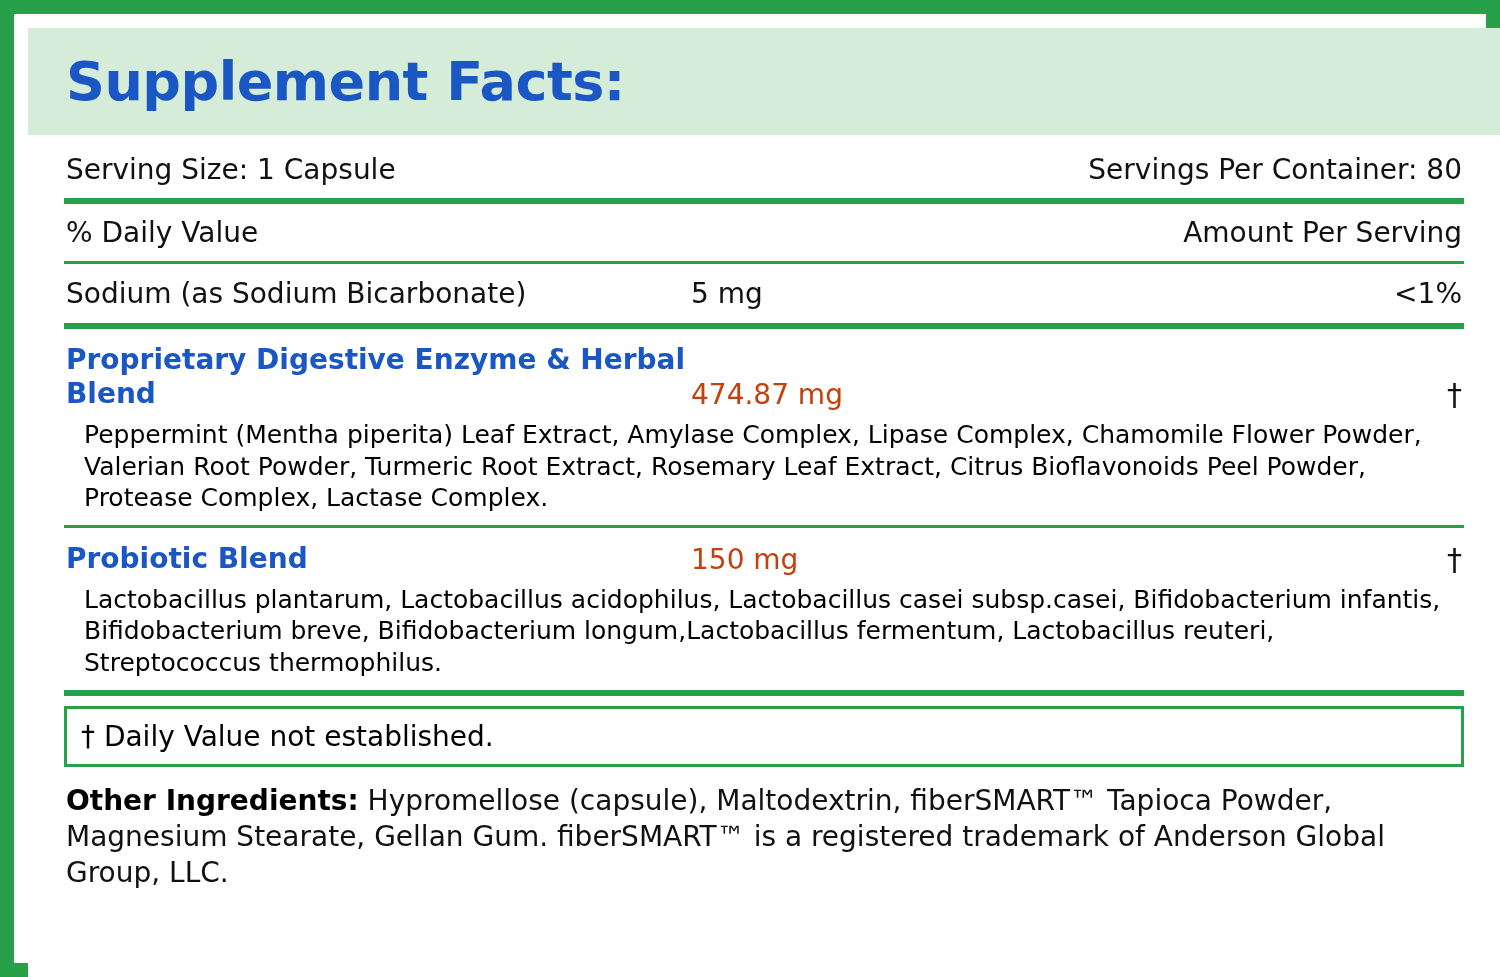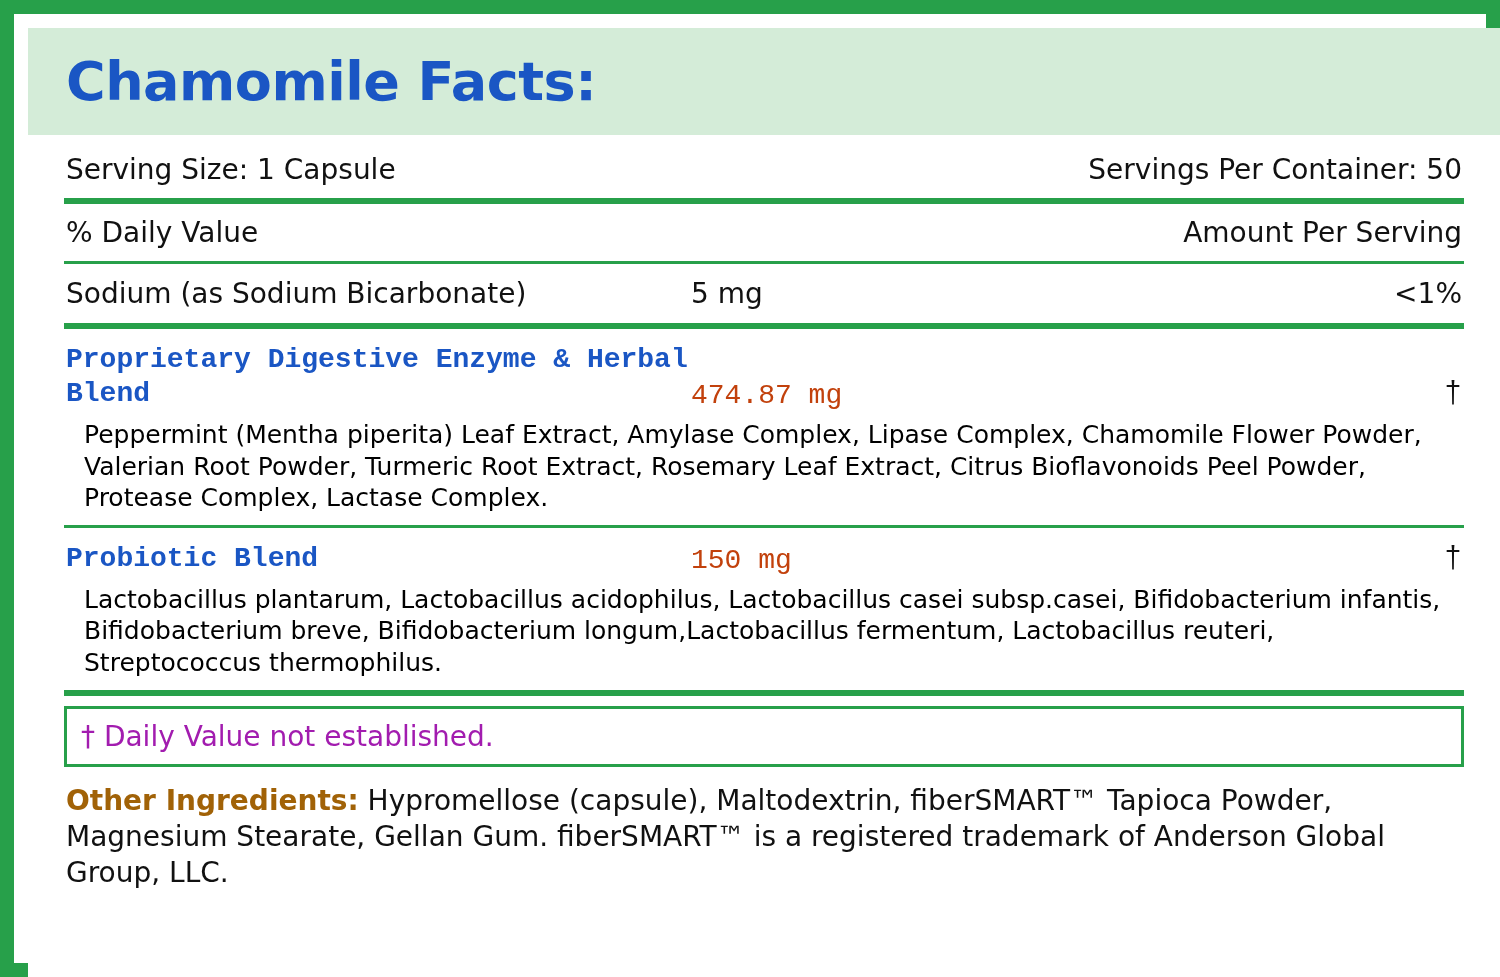--- a/index.html
+++ b/index.html
@@ -99,21 +99,20 @@
 
   .nutrient-row {
     padding: 13px 4px 13px 4px;
     font-size: 28px;
     color: #111111;
   }
 
   .blend-row {
     padding: 14px 4px 4px 4px;
     font-size: 28px;
-    font-family: Liberation Mono, monospace;
   }
   .blend-name {
     color: #1a56c4;
     font-weight: bold;
     line-height: 1.22;
   }
   .blend-amt {
     color: #c2410c;
   }
   .blend-dv {
@@ -128,50 +127,50 @@
     line-height: 1.25;
     padding: 4px 10px 12px 22px;
   }
 
   .footnote-box {
     margin: 10px 2px 0 2px;
     border: 3px solid #27a04a;
     box-sizing: border-box;
     padding: 11px 8px 11px 14px;
     font-size: 28px;
-    color: #a21caf;
+    color: #000000;
   }
 
   .other-ing {
     padding: 16px 4px 0 4px;
     font-size: 28px;
     color: #111111;
     line-height: 1.28;
   }
   .other-ing .oi-label {
-    color: #a16207;
+    color: #000000;
     font-weight: bold;
     margin-top: 22px;
   }
 </style>
 </head>
 <body>
 
 <div class="panel">
   <div class="inner">
 
     <div class="header-band">
-      <div class="header-title">Chamomile Facts:</div>
+      <div class="header-title">Supplement Facts:</div>
     </div>
 
     <div class="body-wrap">
 
       <div class="serving-row">
         <span>Serving Size: 1 Capsule</span>
-        <span>Servings Per Container: 50</span>
+        <span>Servings Per Container: 80</span>
       </div>
 
       <div class="rule-thick"></div>
 
       <div class="amount-row">
         <span>% Daily Value</span>
         <span>Amount Per Serving</span>
       </div>
 
       <div class="rule-thin"></div>

